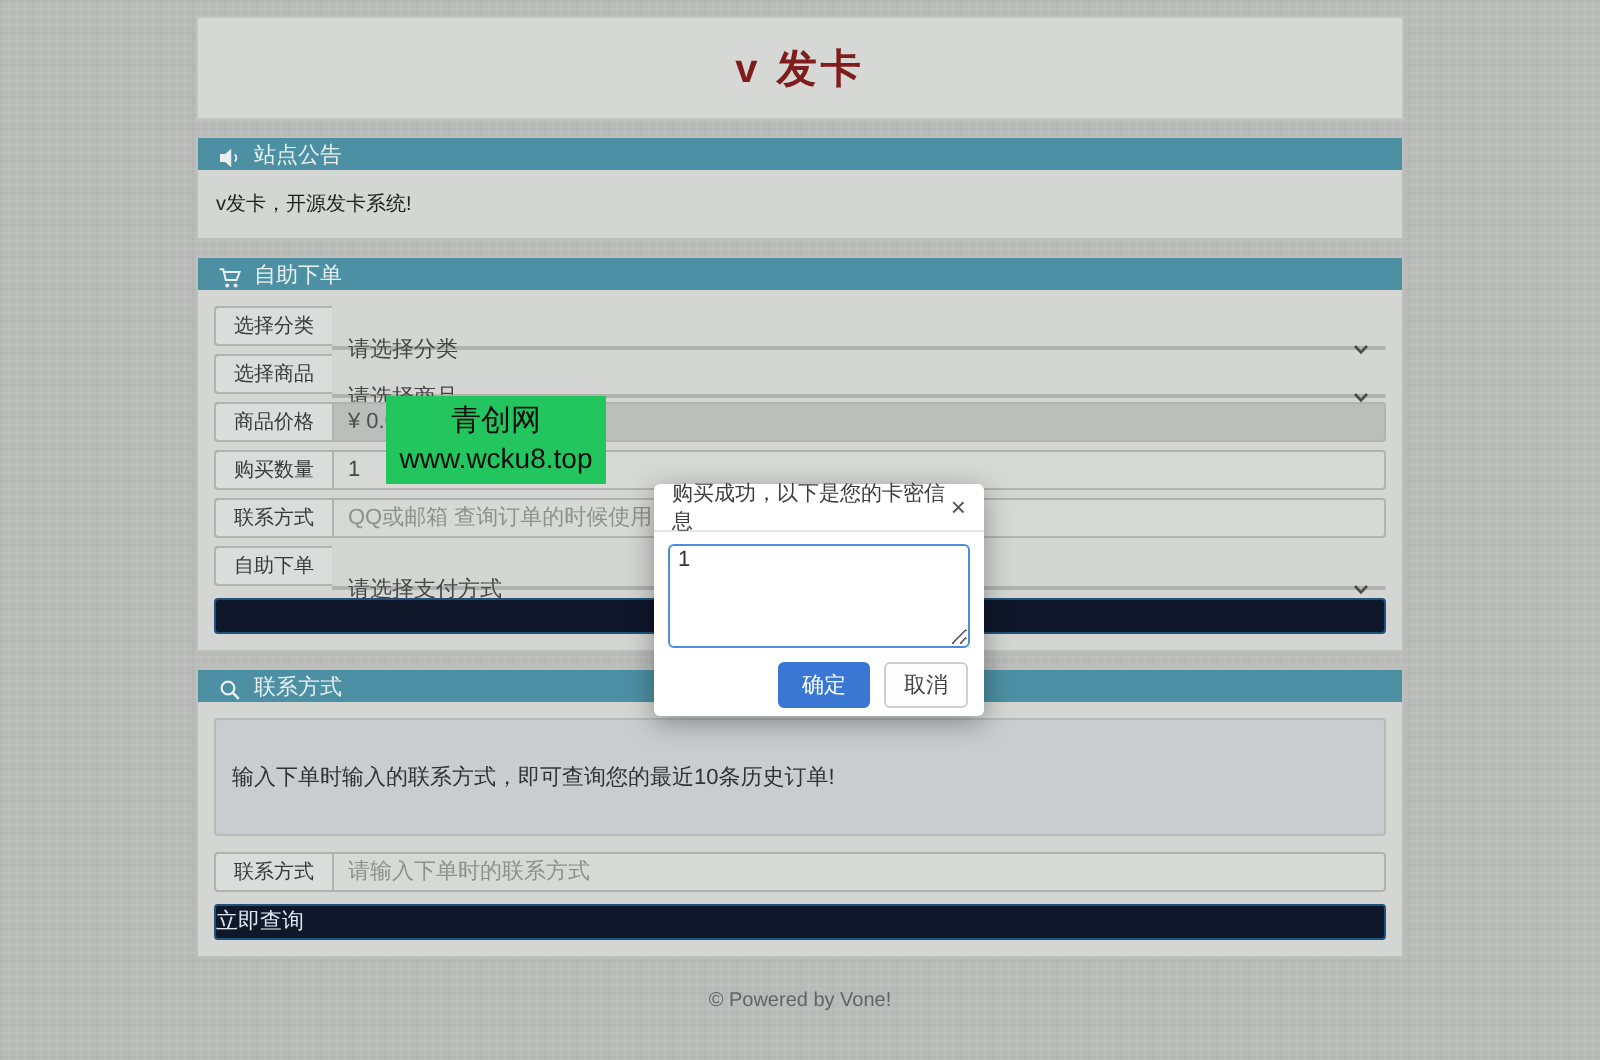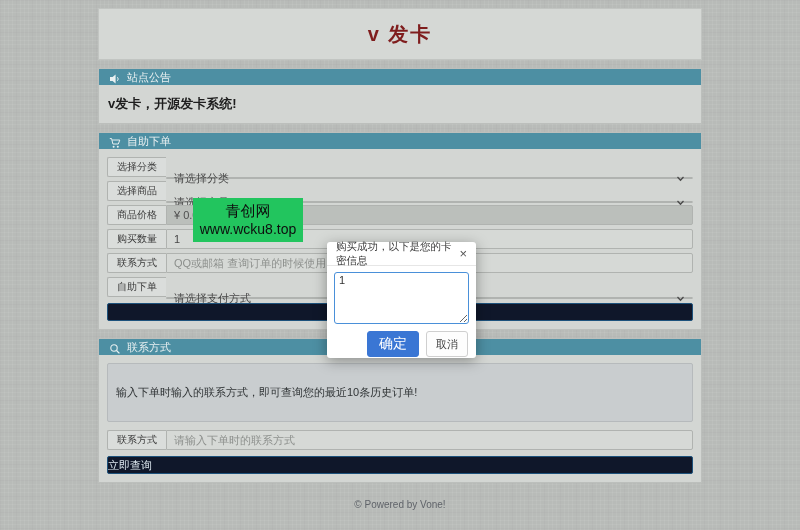--- a/index.html
+++ b/index.html
@@ -25,21 +25,21 @@
   .site-title { font-size:20px; font-weight:bold; color:#7f1d1d; letter-spacing:2px; }
 
   .panel { margin-top:8px; background:#d3d6d3; border:1px solid #bcbfbc; }
   .panel-heading {
     height:16px; background:#4d8fa3; color:#e9f0f1;
     font-size:11px; display:flex; align-items:flex-end; gap:6px; padding:0 10px;
   }
   .panel-heading svg { flex:0 0 auto; }
   .panel-body { padding:8px; }
 
-  .announce-text { font-size:13px; font-weight:bold; color:#1e1e1e; padding:2px 1px; }
+  .announce-text { font-size:10px; font-weight:normal; color:#1e1e1e; padding:2px 1px; }
 
   .irow { display:flex; height:20px; margin-bottom:4px; }
   .addon {
     background:#dadddb; border:1px solid #b0b3b0; border-right:none;
     font-size:10px; color:#3a3a3a; display:flex; align-items:center;
     padding:0 9px; border-radius:2px 0 0 2px; white-space:nowrap;
   }
   .field {
     flex:1; border:1px solid #b0b3b0; background:#d6d9d6;
     font-size:11px; color:#474747; display:flex; align-items:center;
@@ -71,40 +71,40 @@
   .watermark {
     position:absolute; left:193px; top:198px; width:110px; height:44px;
     background:#22c55e; z-index:5;
     display:flex; flex-direction:column; align-items:center; justify-content:center;
     color:#0e0e0e; line-height:1.25;
   }
   .watermark .l1 { font-size:15px; }
   .watermark .l2 { font-size:14px; }
 
   .modal {
-    position:absolute; left:327px; top:242px; width:149px; height:116px;
+    position:absolute; left:327px; top:242px; width:165px; height:116px;
     background:#ffffff; border-radius:3px; z-index:10;
     box-shadow:0 3px 14px rgba(0,0,0,0.35);
   }
   .modal-header {
     height:24px; display:flex; align-items:center; justify-content:space-between;
     padding:0 9px; border-bottom:1px solid #e6e6e6;
   }
   .modal-title { font-size:10.5px; color:#3b3b3b; }
   .modal-close { font-size:13px; color:#555; cursor:pointer; line-height:1; background:none; border:none; font-family:inherit; }
   .modal-body { padding:6px 7px 0; }
   .modal-body textarea {
     width:100%; height:52px; border:1px solid #4a90d9; border-radius:3px;
     font-size:11px; color:#333; padding:1px 4px; resize:both; outline:none;
     font-family:inherit; display:block;
   }
   .modal-footer { display:flex; justify-content:flex-end; gap:7px; padding:7px 8px 0; }
   .btn-confirm {
     background:#3a76d4; color:#fff; border:1px solid #3a76d4; border-radius:3px;
-    font-size:14px; padding:3px 11px; font-family:inherit; cursor:pointer;
+    font-size:11px; padding:3px 11px; font-family:inherit; cursor:pointer;
   }
   .btn-cancel {
     background:#fdfdfd; color:#444; border:1px solid #cfcfcf; border-radius:3px;
     font-size:11px; padding:3px 9px; font-family:inherit; cursor:pointer;
   }
 </style>
 </head>
 <body>
 
 <div class="container">

